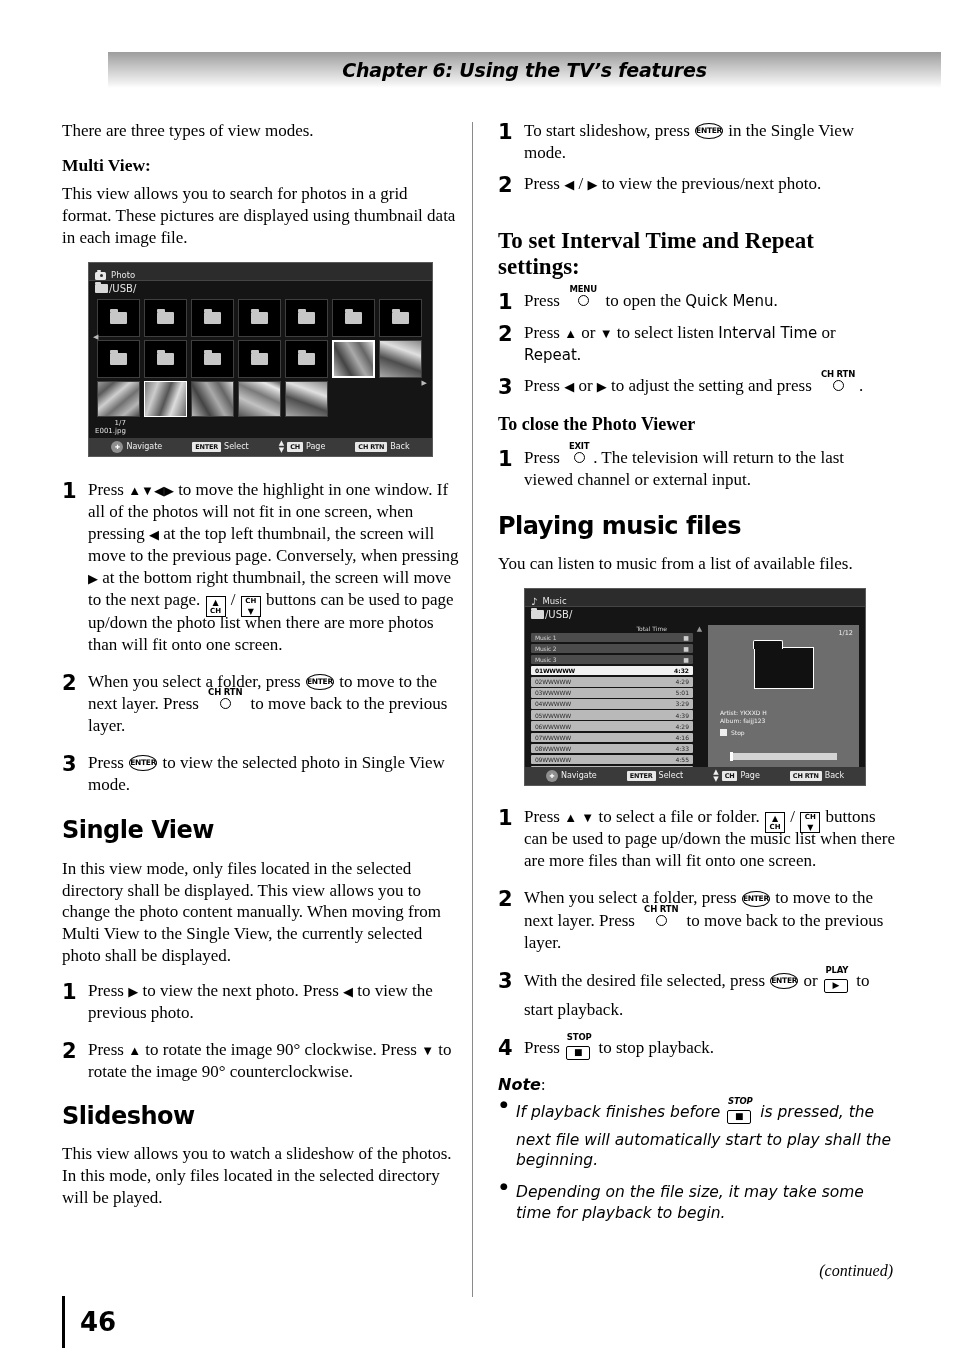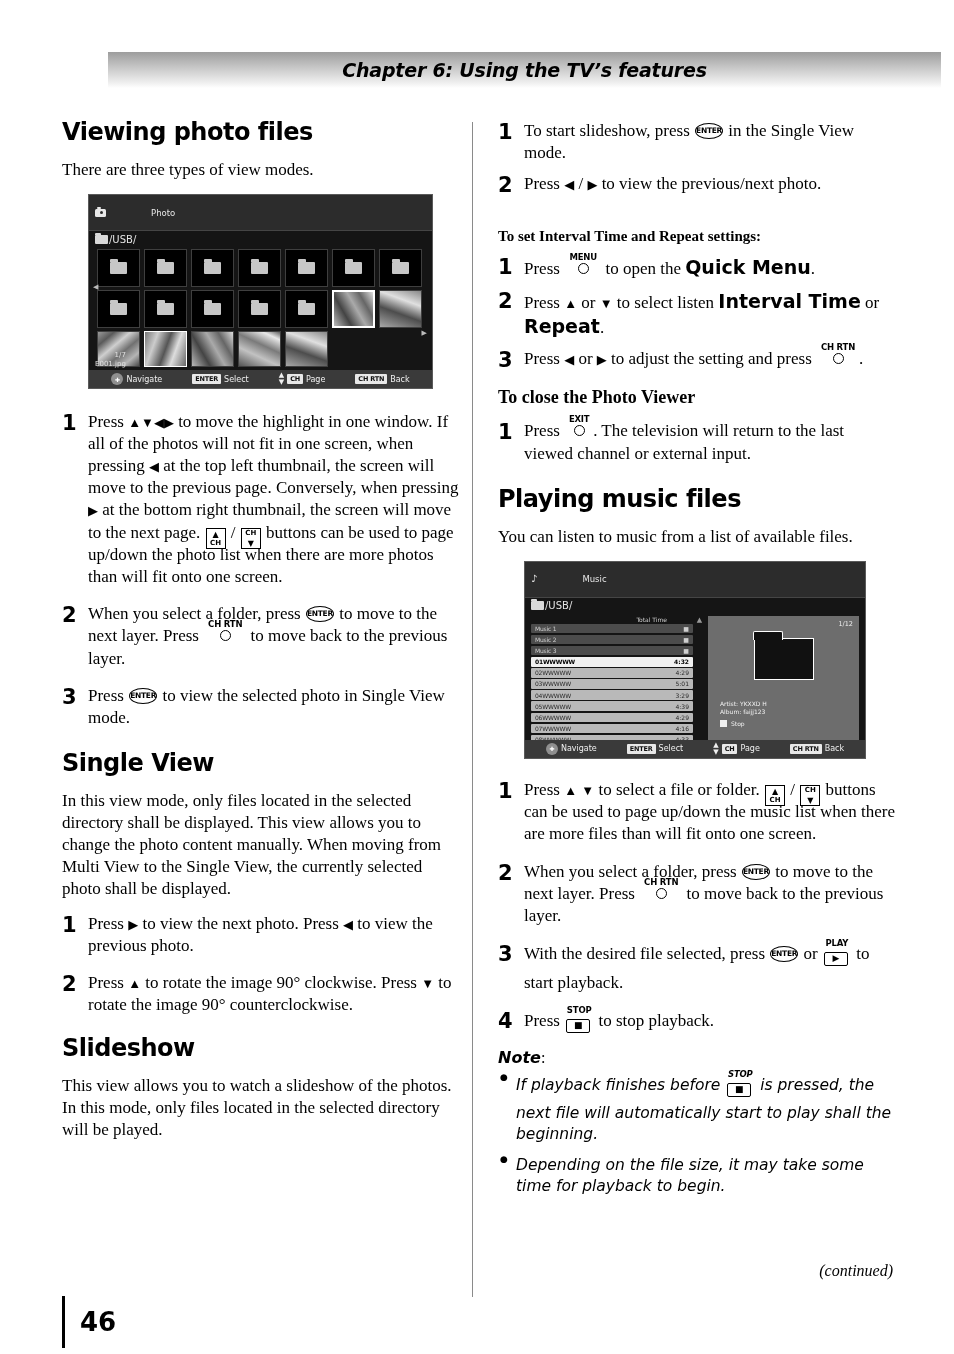--- a/index.html
+++ b/index.html
@@ -145,36 +145,35 @@
     letter-spacing:-0.2px; white-space:nowrap;
   }
   .k-tr .box{
     display:block; width:24px; height:14px; border:1.6px solid #000;
     border-radius:2px; position:relative; top:2px;
     font-size:9px; line-height:11px; text-align:center;
     font-family:"DejaVu Sans", sans-serif;
   }
 
   .tri { font-size:13px; line-height:1; }
-  .bold { font-weight:bold; font-family:"DejaVu Sans", sans-serif; font-size:19px;}
+  .bold { font-weight:normal; font-family:"DejaVu Sans", sans-serif; font-size:15px;}
 
   
   .shot {
     background:#151515; border:1px solid #5a5a5a; position:relative;
     font-family:"DejaVu Sans", sans-serif; color:#d8d8d8;
     overflow:hidden;
   }
   .shot-photo { width:345px; height:195px; margin:4px 0 22px 26px; }
   .shot-music { width:342px; height:198px; margin:6px 0 20px 26px; }
 
   .shot .bar-title {
-    height:36px; background:#2c2c2c; display:flex; align-items:center;
+    height:18px; background:#2c2c2c; display:flex; align-items:flex-end;
     padding-left:6px; font-size:8.5px; color:#e6e6e6;
     border-bottom:1px solid #454545;
-    gap:40px;
   }
   .ico-cam{
     width:11px;height:8px;background:#e8e8e8;border-radius:1.5px;margin-right:5px;
     position:relative; display:inline-block;
   }
   .ico-cam:before{
     content:""; position:absolute; left:2px; top:-2px; width:4px; height:2px;
     background:#e8e8e8; border-radius:1px;
   }
   .ico-cam:after{
@@ -312,25 +311,26 @@
 <body>
 
 <div class="chapter-bar">
   <div class="title">Chapter 6: Using the TV’s features</div>
 </div>
 
 <div class="divider"></div>
 
 <div class="col col-left">
 
-  <h1 class="sec">Viewing photo files</h1>
 
   <p class="body tight">There are three types of view modes.</p>
 
-
+  <h2 class="sub">Multi View:</h2>
+
+  <p class="body">This view allows you to search for photos in a grid format. These pictures are displayed using thumbnail data in each image file.</p>
 
   <div class="shot shot-photo">
     <div class="bar-title">
       <span class="ico-cam"></span>
       <span>Photo</span>
     </div>
     <div class="path-row">
       <span class="ico-folder"></span>
       <span>/USB/</span>
     </div>
@@ -482,21 +482,21 @@
     </div>
   </div>
 
   <div class="step">
     <div class="num">2</div>
     <div class="txt">
       <span>Press </span><span class="tri">◀</span><span> / </span><span class="tri">▶</span><span> to view the previous/next photo.</span>
     </div>
   </div>
 
-  <h2 class="sub" style="margin:32px 0 10px 0;font-size:15px">To set Interval Time and Repeat settings:</h2>
+  <h2 class="sub" style="margin:32px 0 10px 0;font-size:23px">To set Interval Time and Repeat settings:</h2>
 
   <div class="step step-tight">
     <div class="num">1</div>
     <div class="txt">
       <span>Press </span><span class="k-circ wide w-menu"><span class="lab">MENU</span><span class="dot"></span></span><span> to open the </span><span class="bold">Quick Menu</span><span>.</span>
     </div>
   </div>
 
   <div class="step step-tight">
     <div class="num">2</div>

